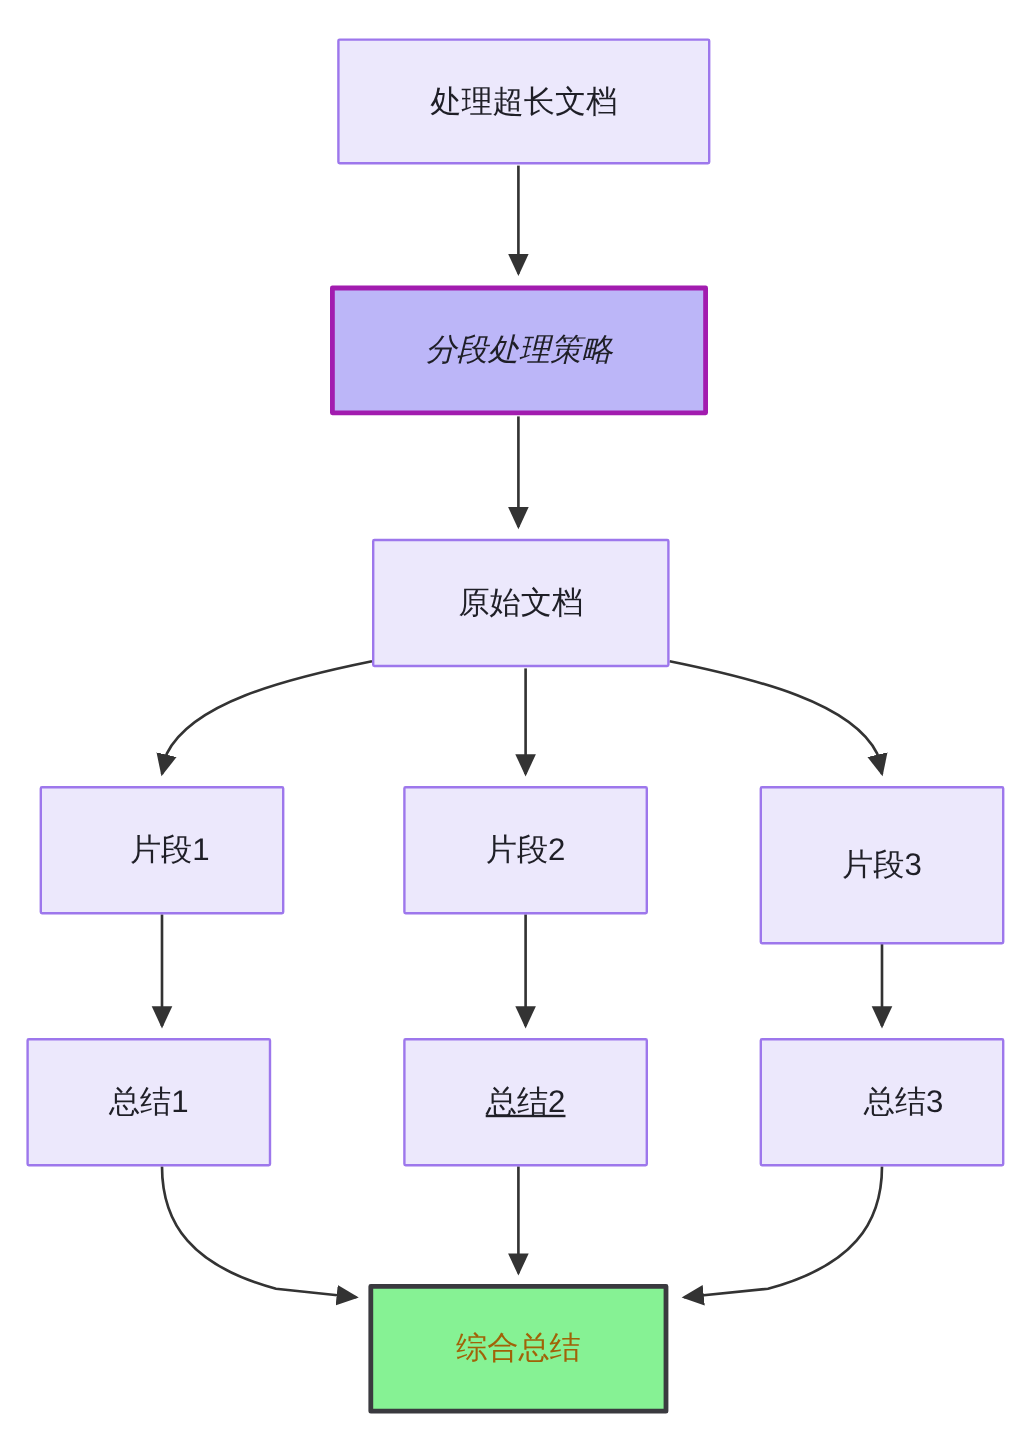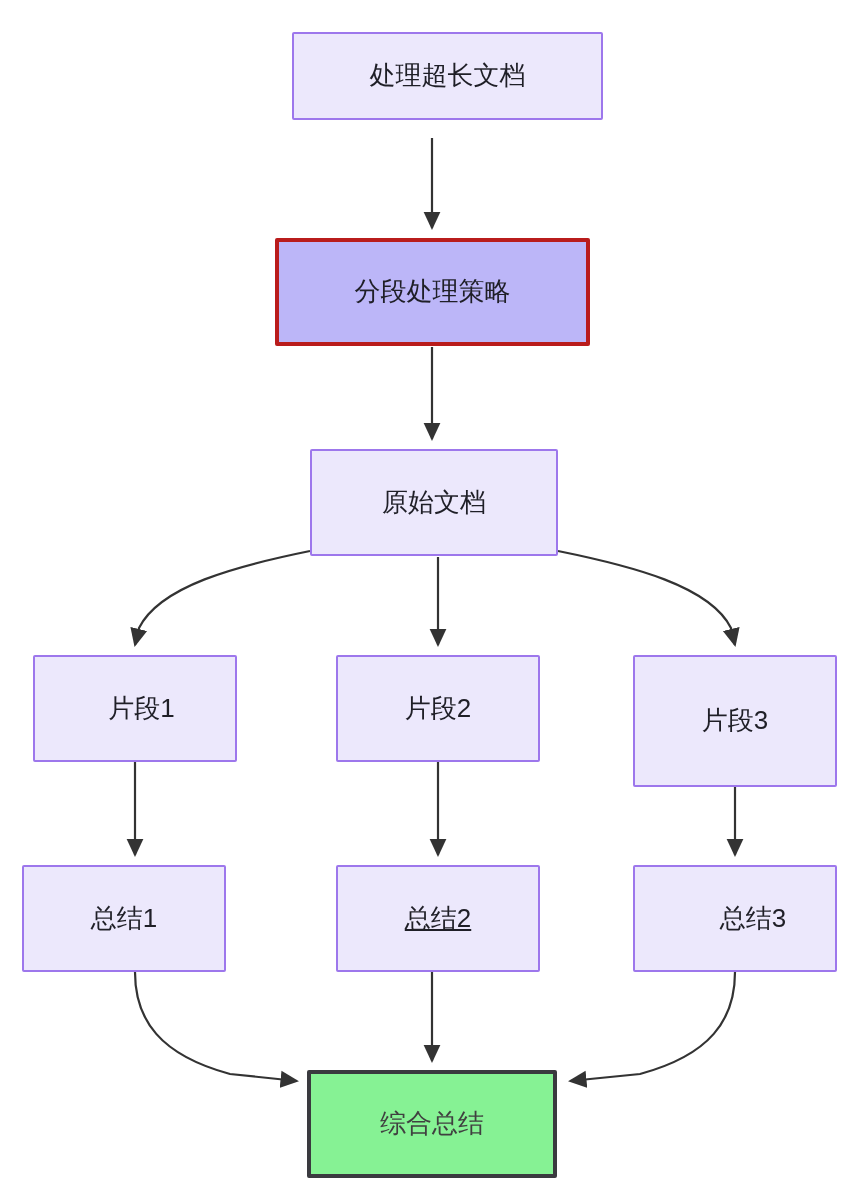--- a/index.html
+++ b/index.html
@@ -45,31 +45,32 @@
   .node.style-default {
     background: #ece8fc;
     border: 2px solid #9d77ec;
     border-radius: 2px;
     color: #1f1f27;
     font-size: 26px;
   }
   
   .node.style-strategy {
     background: #bcb6f8;
-    border: 4px solid #b91c1c;
+    border: 4px solid #a21caf;
     border-radius: 2px;
     color: #1f1f27;
     font-size: 26px;
+    font-style: italic;
   }
   
   .node.style-result {
     background: #86f294;
     border: 4px solid #3a3a3f;
     border-radius: 2px;
-    color: #404040;
+    color: #a16207;
     font-size: 26px;
   }
 </style>
 </head>
 <body>
 
 <div id="diagram-root">
 
   <svg id="edge-layer" viewBox="0 0 852 1196" width="852" height="1196" aria-hidden="true">
     <defs>
@@ -94,21 +95,21 @@
 
     <path d="M735,762 L735,855" fill="none" stroke="#333333" stroke-width="2.2" marker-end="url(#arrowhead)"></path>
 
     <path d="M135,972 C135,1020 160,1055 230,1074 L297,1081" fill="none" stroke="#333333" stroke-width="2.2" marker-end="url(#arrowhead)"></path>
 
     <path d="M432,972 L432,1061" fill="none" stroke="#333333" stroke-width="2.2" marker-end="url(#arrowhead)"></path>
 
     <path d="M735,972 C735,1020 710,1055 640,1074 L570,1081" fill="none" stroke="#333333" stroke-width="2.2" marker-end="url(#arrowhead)"></path>
   </svg>
 
-  <div class="node style-default" style="left:292px; top:32px; width:311px; height:88px;">
+  <div class="node style-default" style="left:281px; top:32px; width:311px; height:105px;">
     <span class="node-label">处理超长文档</span>
   </div>
 
   <div class="node style-strategy" style="left:275px; top:238px; width:315px; height:108px;">
     <span class="node-label">分段处理策略</span>
   </div>
 
   <div class="node style-default" style="left:310px; top:449px; width:248px; height:107px;">
     <span class="node-label">原始文档</span>
   </div>

